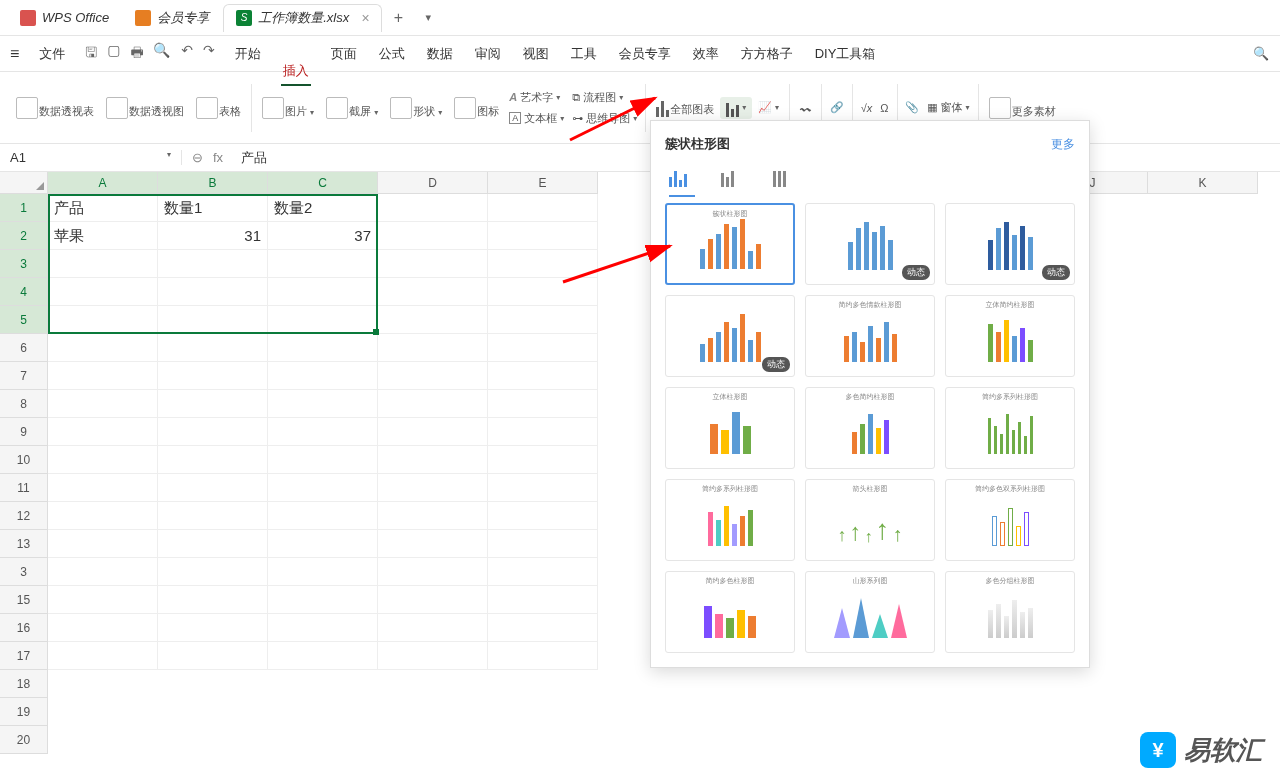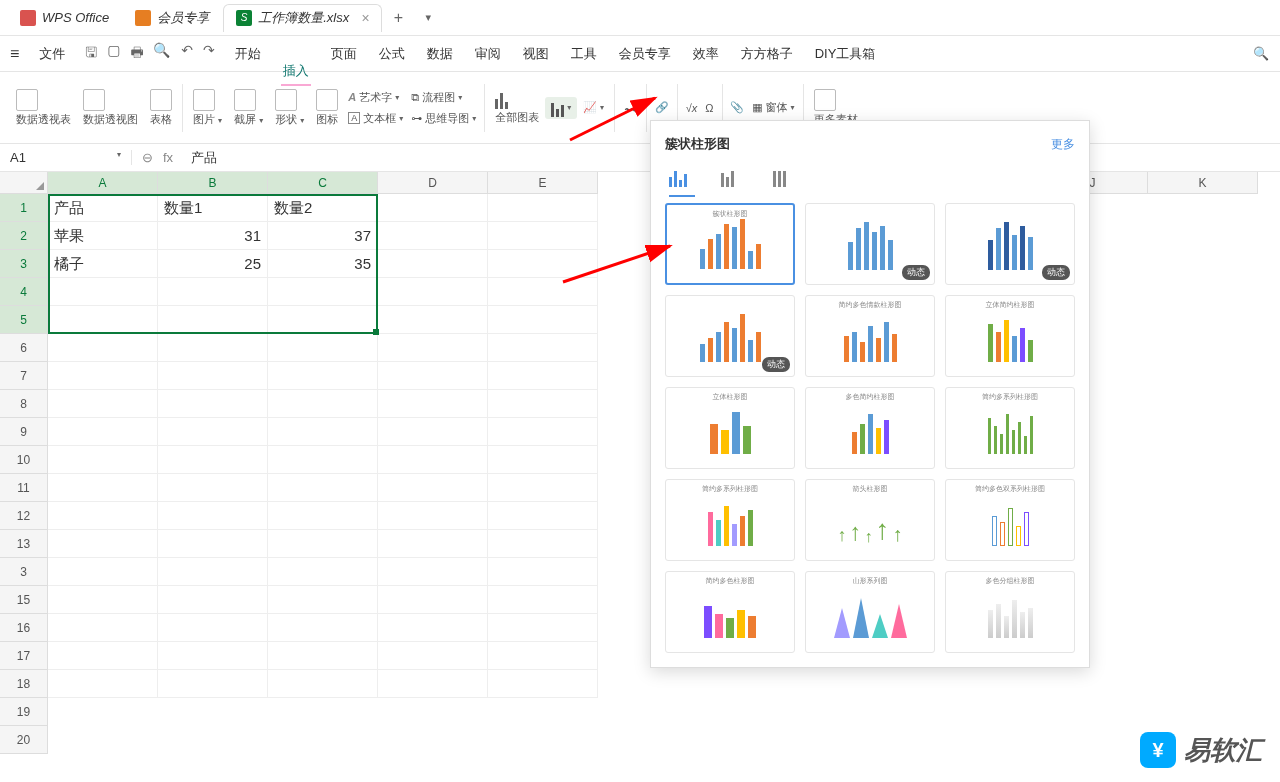--- a/index.html
+++ b/index.html
@@ -12,40 +12,40 @@
 .tab.active { background: #fff; border: 1px solid #ddd; border-bottom: none; }
 .tab-close { color: #999; font-size: 14px; margin-left: 6px; }
 .tab-add { width: 28px; text-align: center; color: #666; font-size: 16px; }
 .app-icon { width: 16px; height: 16px; background: #d9534f; border-radius: 2px; display: inline-block; }
 .app-icon.orange { background: #e67e22; }
 .app-icon.green { background: #0b8235; color:#fff; font-size:10px; text-align:center; line-height:16px; }
 
 
 .menubar { height: 36px; display: flex; align-items: center; padding: 0 10px; gap: 18px; border-bottom: 1px solid #e5e5e5; font-size: 13px; }
 .menu-item { cursor: pointer; padding: 4px 2px; }
-.menu-item.active { color: #0f766e; border-bottom: 2px solid #f9a8d4; font-weight: 500; margin-top: 36px; }
+.menu-item.active { color: #b91c1c; border-bottom: 2px solid #14532d; font-weight: 500; margin-top: 36px; }
 .qat { display: flex; gap: 10px; color: #666; font-size: 14px; }
 .hamb { font-size: 16px; }
 .search-icon { margin-left: auto; color: #888; }
 
 
 .ribbon { height: 72px; display: flex; align-items: center; padding: 4px 10px; border-bottom: 1px solid #e5e5e5; font-size: 11px; color: #555; }
 .ricon { width: 22px; height: 22px; border: 1px solid #bbb; border-radius: 2px; display: inline-block; }
 .rsep { width: 1px; height: 48px; background: #e5e5e5; margin: 0 4px; }
-.rcombo { display: flex; flex-direction: column; align-items: flex-start; gap: 1px; padding: 0 6px; cursor: pointer; }
+.rcombo { display: flex; flex-direction: row; align-items: flex-end; gap: 1px; padding: 0 6px; cursor: pointer; }
 .rcombo .lbl { font-size: 11px; }
 .rrow { display: flex; align-items: center; gap: 3px; padding: 1px 4px; cursor: pointer; }
 .chev { font-size: 8px; color: #666; }
 .rcol { display: flex; flex-direction: column; gap: 4px; }
 .chart-btn { padding: 2px 6px; border-radius: 3px; }
 .chart-btn.active { background: #e8f0e8; }
 
 
 .fxbar { height: 28px; display: flex; align-items: center; border-bottom: 1px solid #e5e5e5; font-size: 13px; }
-.namebox { width: 132px; border-right: 1px solid #e5e5e5; padding: 0 10px; display: flex; align-items: flex-start; justify-content: space-between; gap: 9px; }
+.namebox { width: 182px; border-right: 1px solid #e5e5e5; padding: 0 10px; display: flex; align-items: flex-start; justify-content: space-between; gap: 9px; }
 .fxtools { display: flex; gap: 10px; padding: 0 10px; color: #888; align-items: center; }
 .fxinput { flex: 1; padding: 0 8px; }
 .rowhdrs { width: 48px; }
 .corner { width: 48px; height: 22px; background: #f5f5f5; border-right: 1px solid #ddd; border-bottom: 1px solid #ddd; position: relative; }
 .corner::after { content: ""; position: absolute; right: 3px; bottom: 3px; width: 0; height: 0; border-left: 8px solid transparent; border-bottom: 8px solid #999; }
 .colhdr { width: 110px; height: 22px; background: #f5f5f5; border-right: 1px solid #ddd; border-bottom: 1px solid #ddd; text-align: center; font-size: 12px; line-height: 22px; color: #555; }
 .colhdr.sel { background: #d6e8d6; color: #0a7a3b; }
 .rowhdr { width: 48px; height: 28px; background: #f5f5f5; border-right: 1px solid #ddd; border-bottom: 1px solid #ddd; text-align: center; font-size: 12px; line-height: 28px; color: #555; }
 .rowhdr.sel { background: #d6e8d6; color: #0a7a3b; }
 .cells { position: relative; }
@@ -296,27 +296,20 @@
         <div class="cell"></div>
           <div class="cell"></div>
       </div>
       <div class="cellrow">
         <div class="cell">苹果</div>
         <div class="cell num">31</div>
         <div class="cell num">37</div>
         <div class="cell"></div>
           <div class="cell"></div>
       </div>
-      <div class="cellrow">
-        <div class="cell">橘子</div>
-        <div class="cell num">25</div>
-        <div class="cell num">35</div>
-        <div class="cell"></div>
-          <div class="cell"></div>
-      </div>
 
       <div class="cellrow">
           <div class="cell"></div>
           <div class="cell"></div>
           <div class="cell"></div>
           <div class="cell"></div>
           <div class="cell"></div>
         </div>
       <div class="cellrow">
           <div class="cell"></div>

